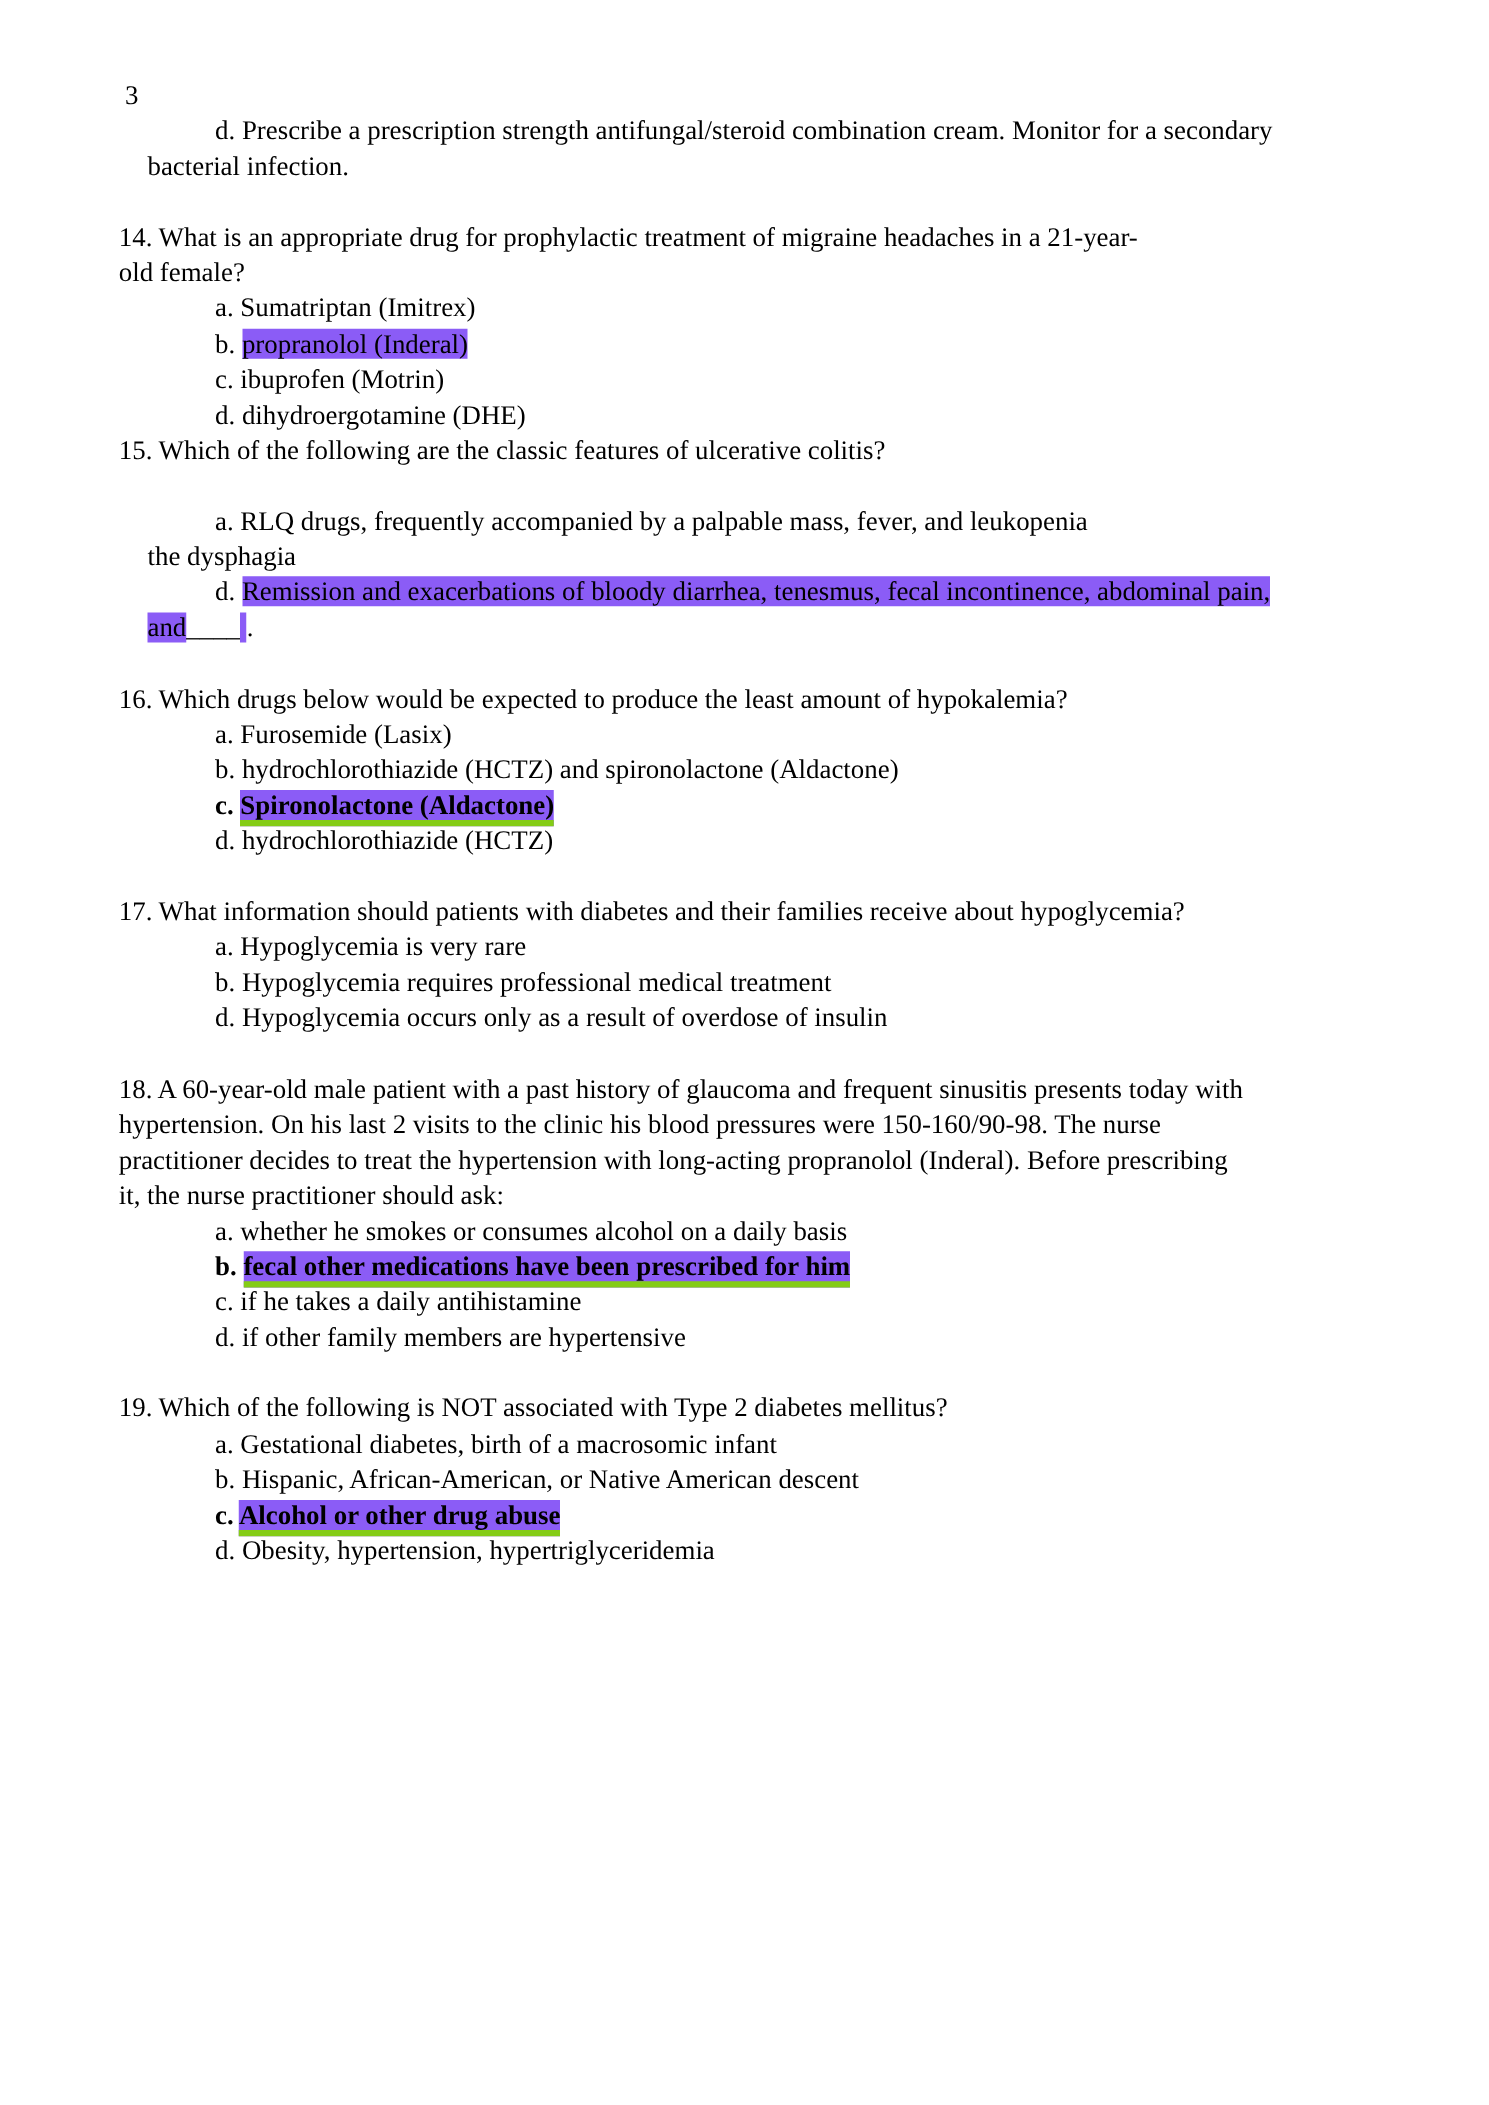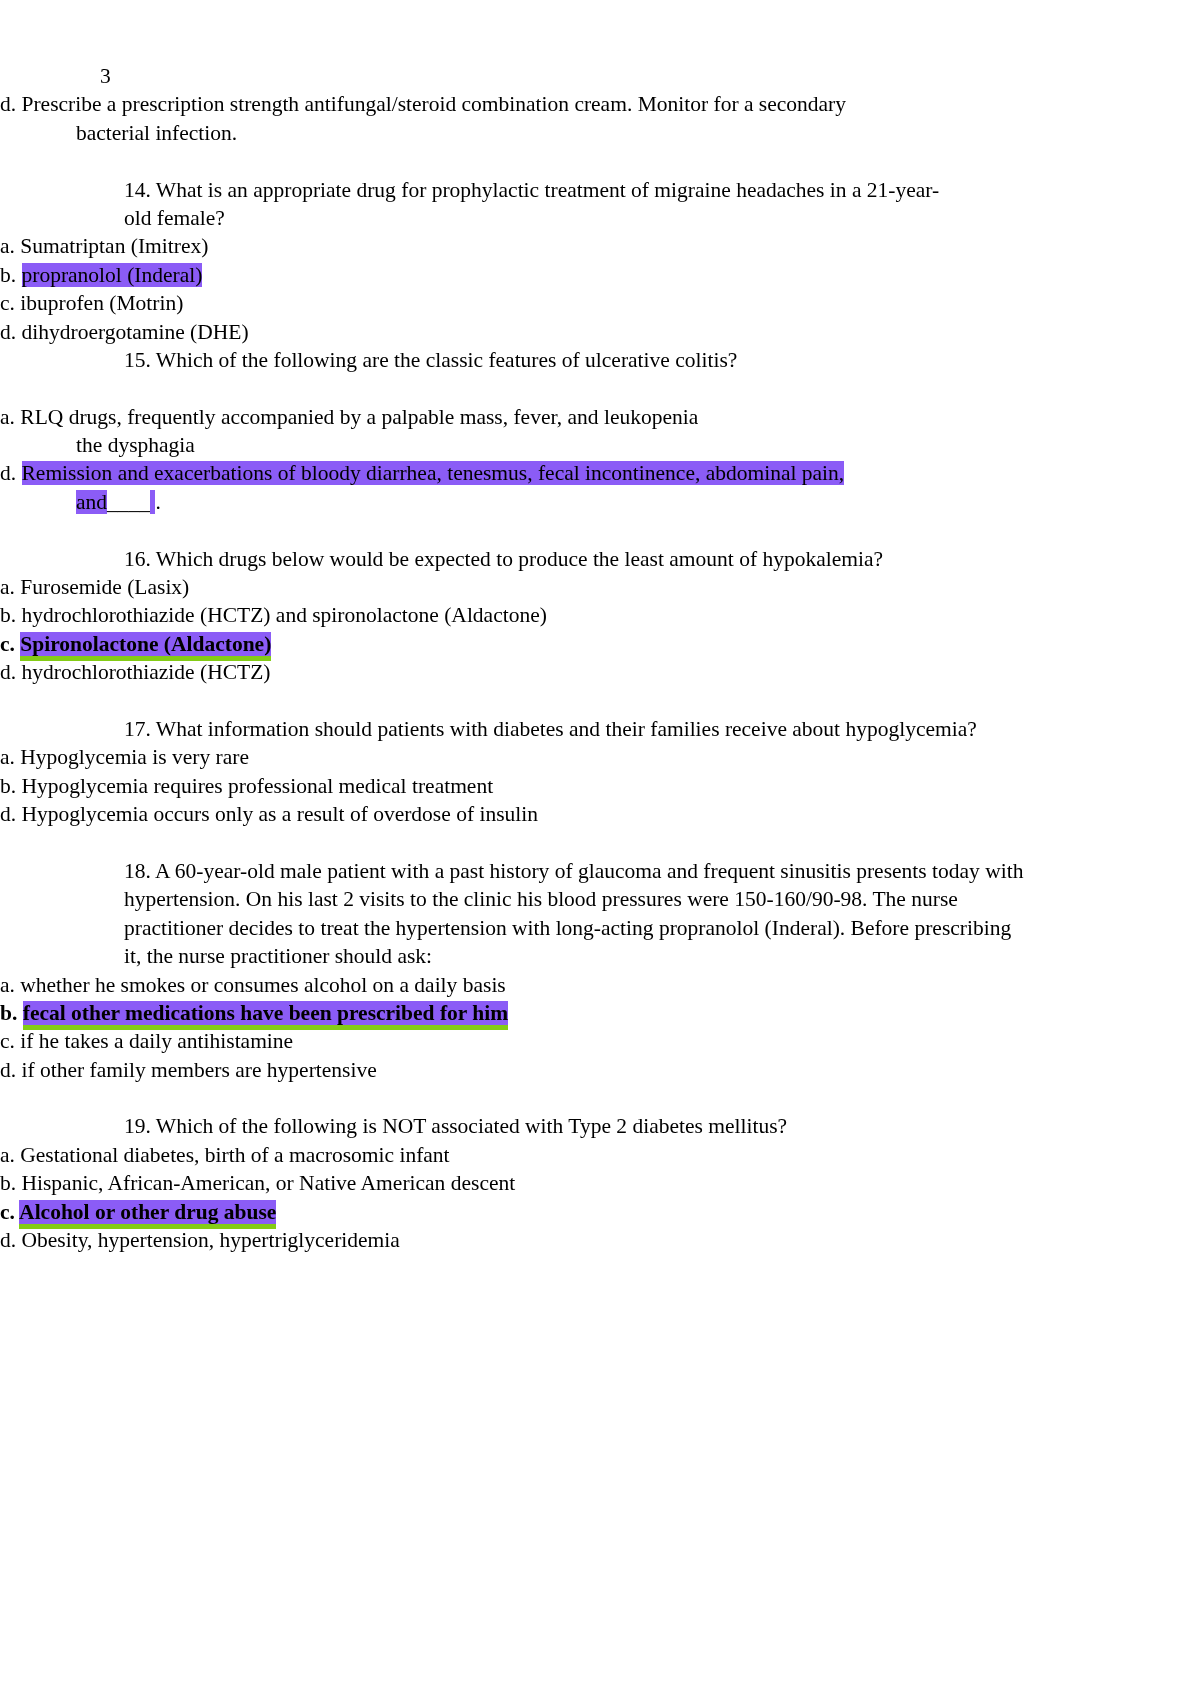--- a/index.html
+++ b/index.html
@@ -22,23 +22,23 @@
     top: 62px;
     left: 0;
     width: 100%;
   }
   .line {
     height: 28.4px;
     line-height: 28.4px;
     white-space: pre;
   }
   .line.page-number   { padding-left: 100px; }
-  .line.question      { padding-left: 95px; margin-left: 29px;  }
-  .line.option        { }
-  .line.continuation  { padding-left: 76px; }
+  .line.question      { padding-left: 95px;  }
+  .line.option        { padding-left: 172px; }
+  .line.continuation  { padding-left: 118px; }
   .hl { background: #8b5cf6; }
   .b  { font-weight: bold; }
   .u  { border-bottom: 5px solid #84cc16; padding-bottom: 0px; }
 </style>
 </head>
 <body>
 
 <div class="page">
   <div class="content">
       <div class="line page-number"><span>3</span></div>

